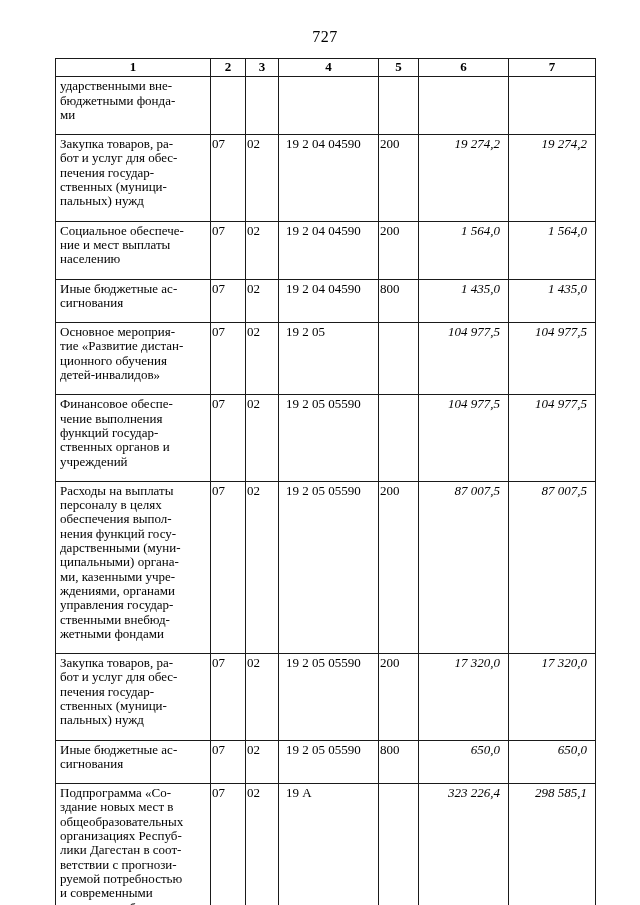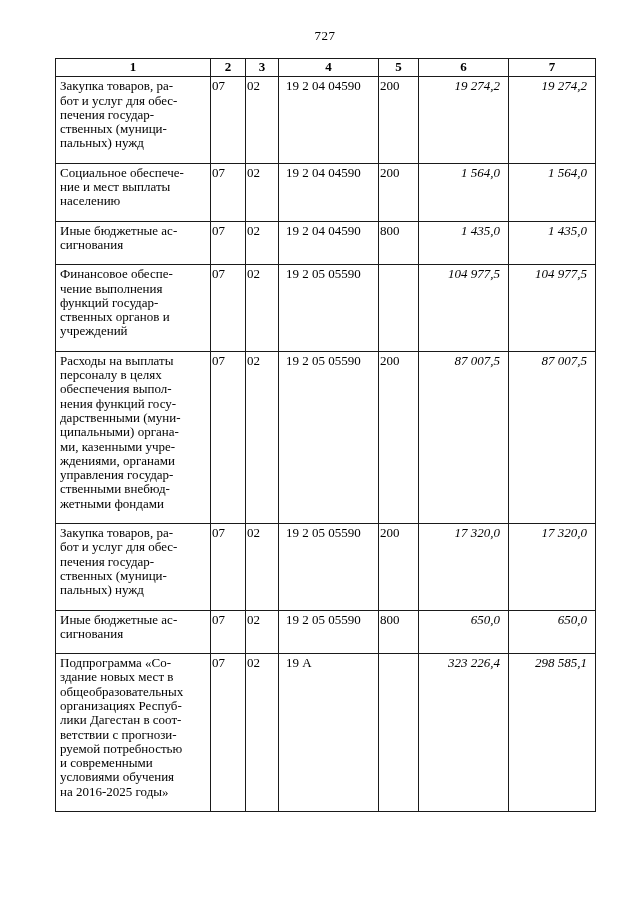--- a/index.html
+++ b/index.html
@@ -15,21 +15,21 @@
     font-family: "Liberation Serif", "DejaVu Serif", serif;
     color: #000000;
     overflow: hidden;
   }
   .page-number {
     position: absolute;
     top: 28px;
     left: 55px;
     width: 540px;
     text-align: center;
-    font-size: 13px;
+    font-size: 16px;
     letter-spacing: 0.5px;
   }
   table.budget {
     position: absolute;
     top: 58px;
     left: 55px;
     width: 540px;
     border-collapse: collapse;
     table-layout: fixed;
     font-size: 13px;
@@ -94,20 +94,31 @@
         <th>2</th>
         <th>3</th>
         <th>4</th>
         <th>5</th>
         <th>6</th>
         <th>7</th>
       </tr>
     </thead>
     <tbody>
         <tr>
+          <td class="cell-name">ударственными вне-
+бюджетными фонда-
+ми</td>
+          <td class="cell-rz"></td>
+          <td class="cell-pr"></td>
+          <td class="cell-csr"></td>
+          <td class="cell-vr"></td>
+          <td class="cell-amt1"></td>
+          <td class="cell-amt2"></td>
+        </tr>
+        <tr>
           <td class="cell-name">Закупка товаров, ра-
 бот и услуг для обес-
 печения государ-
 ственных (муници-
 пальных) нужд</td>
           <td class="cell-rz">07</td>
           <td class="cell-pr">02</td>
           <td class="cell-csr">19 2 04 04590</td>
           <td class="cell-vr">200</td>
           <td class="cell-amt1">19 274,2</td>
@@ -126,20 +137,32 @@
         </tr>
         <tr>
           <td class="cell-name">Иные бюджетные ас-
 сигнования</td>
           <td class="cell-rz">07</td>
           <td class="cell-pr">02</td>
           <td class="cell-csr">19 2 04 04590</td>
           <td class="cell-vr">800</td>
           <td class="cell-amt1">1 435,0</td>
           <td class="cell-amt2">1 435,0</td>
+        </tr>
+        <tr>
+          <td class="cell-name">Основное мероприя-
+тие «Развитие дистан-
+ционного обучения
+детей-инвалидов»</td>
+          <td class="cell-rz">07</td>
+          <td class="cell-pr">02</td>
+          <td class="cell-csr">19 2 05</td>
+          <td class="cell-vr"></td>
+          <td class="cell-amt1">104 977,5</td>
+          <td class="cell-amt2">104 977,5</td>
         </tr>
         <tr>
           <td class="cell-name">Финансовое обеспе-
 чение выполнения
 функций государ-
 ственных органов и
 учреждений</td>
           <td class="cell-rz">07</td>
           <td class="cell-pr">02</td>
           <td class="cell-csr">19 2 05 05590</td>

